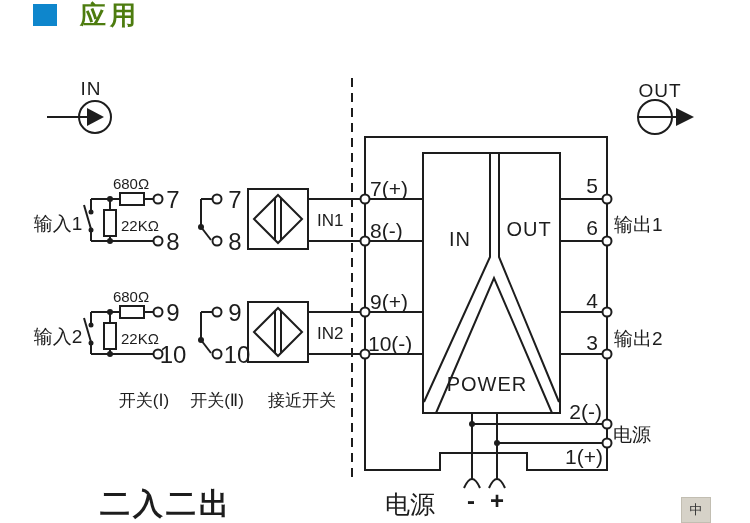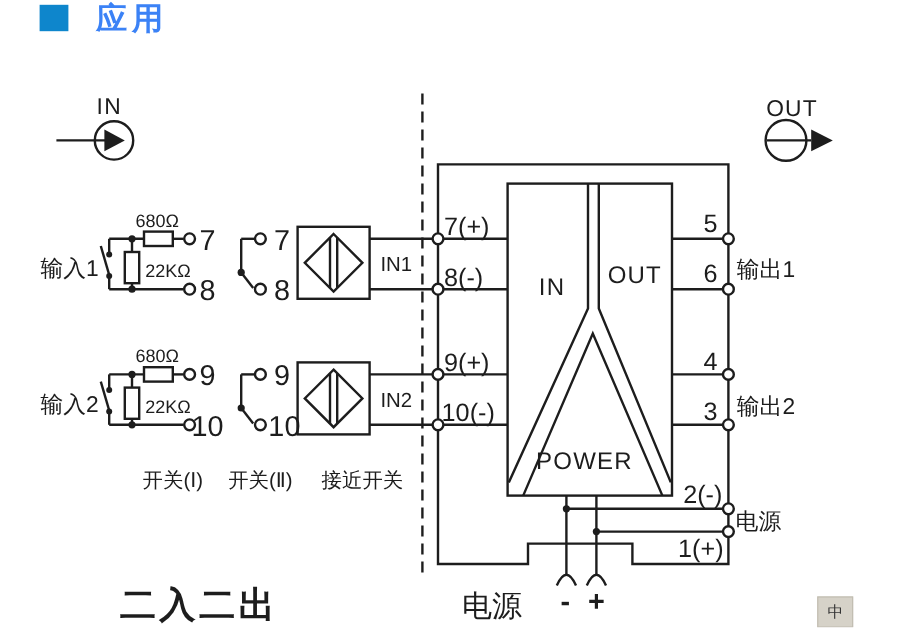--- a/index.html
+++ b/index.html
@@ -3,21 +3,21 @@
 <meta charset="utf-8">
 <style>
   html,body{margin:0;padding:0;background:#ffffff;}
   #stage{
     position:relative;width:750px;height:523px;background:#ffffff;overflow:hidden;
     font-family:"Liberation Sans",sans-serif;
   }
   
   .hdr-square{position:absolute;left:33px;top:4px;width:24px;height:22px;background:#0e86cc;}
   .hdr-title{
-    position:absolute;left:80px;top:0px;font-size:26px;font-weight:bold;color:#3b82f6;
+    position:absolute;left:80px;top:0px;font-size:26px;font-weight:bold;color:#4d7c0f;
     letter-spacing:4px;line-height:30px;
   }
   
   svg{position:absolute;left:0;top:0;}
   .ln{stroke:#1d1d1d;stroke-width:2;fill:none;}
   .dash{stroke:#1d1d1d;stroke-width:2;fill:none;stroke-dasharray:9 6;}
   .dot{fill:#1d1d1d;stroke:none;}
   .term{stroke:#1d1d1d;stroke-width:2;fill:#ffffff;}
   .fl{fill:#1d1d1d;stroke:none;}
   text{fill:#1d1d1d;font-family:"Liberation Sans",sans-serif;}

